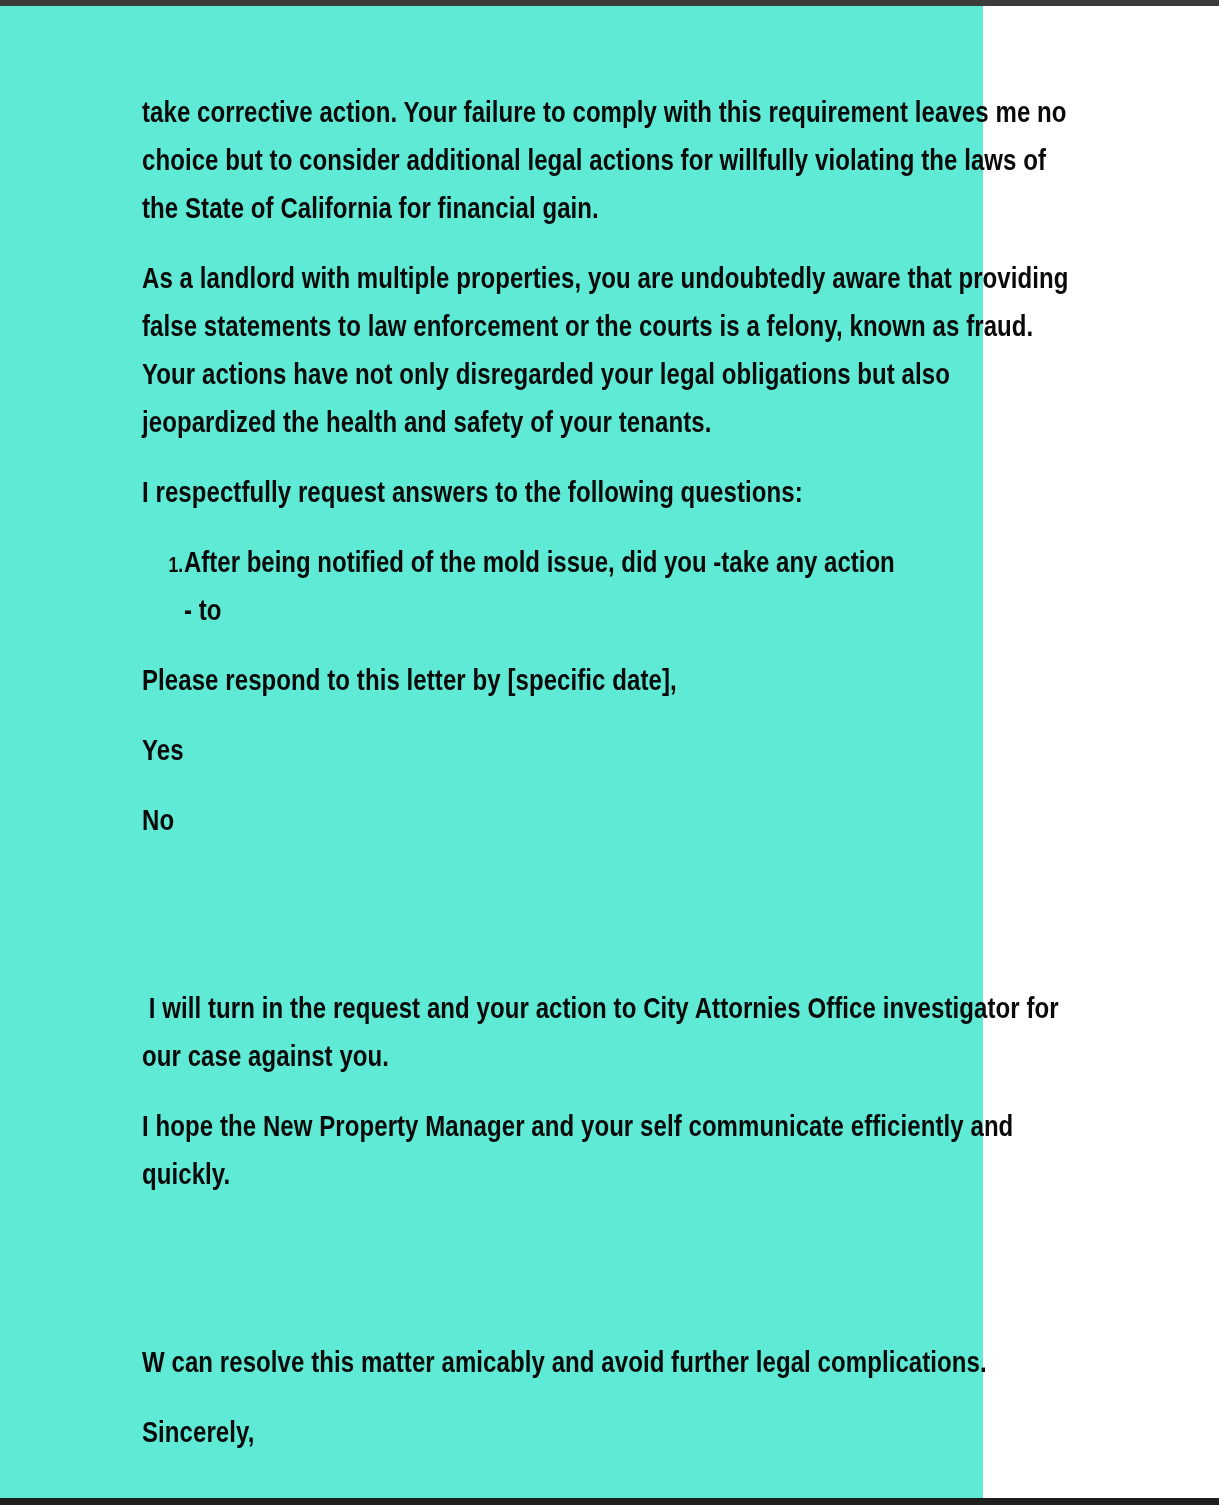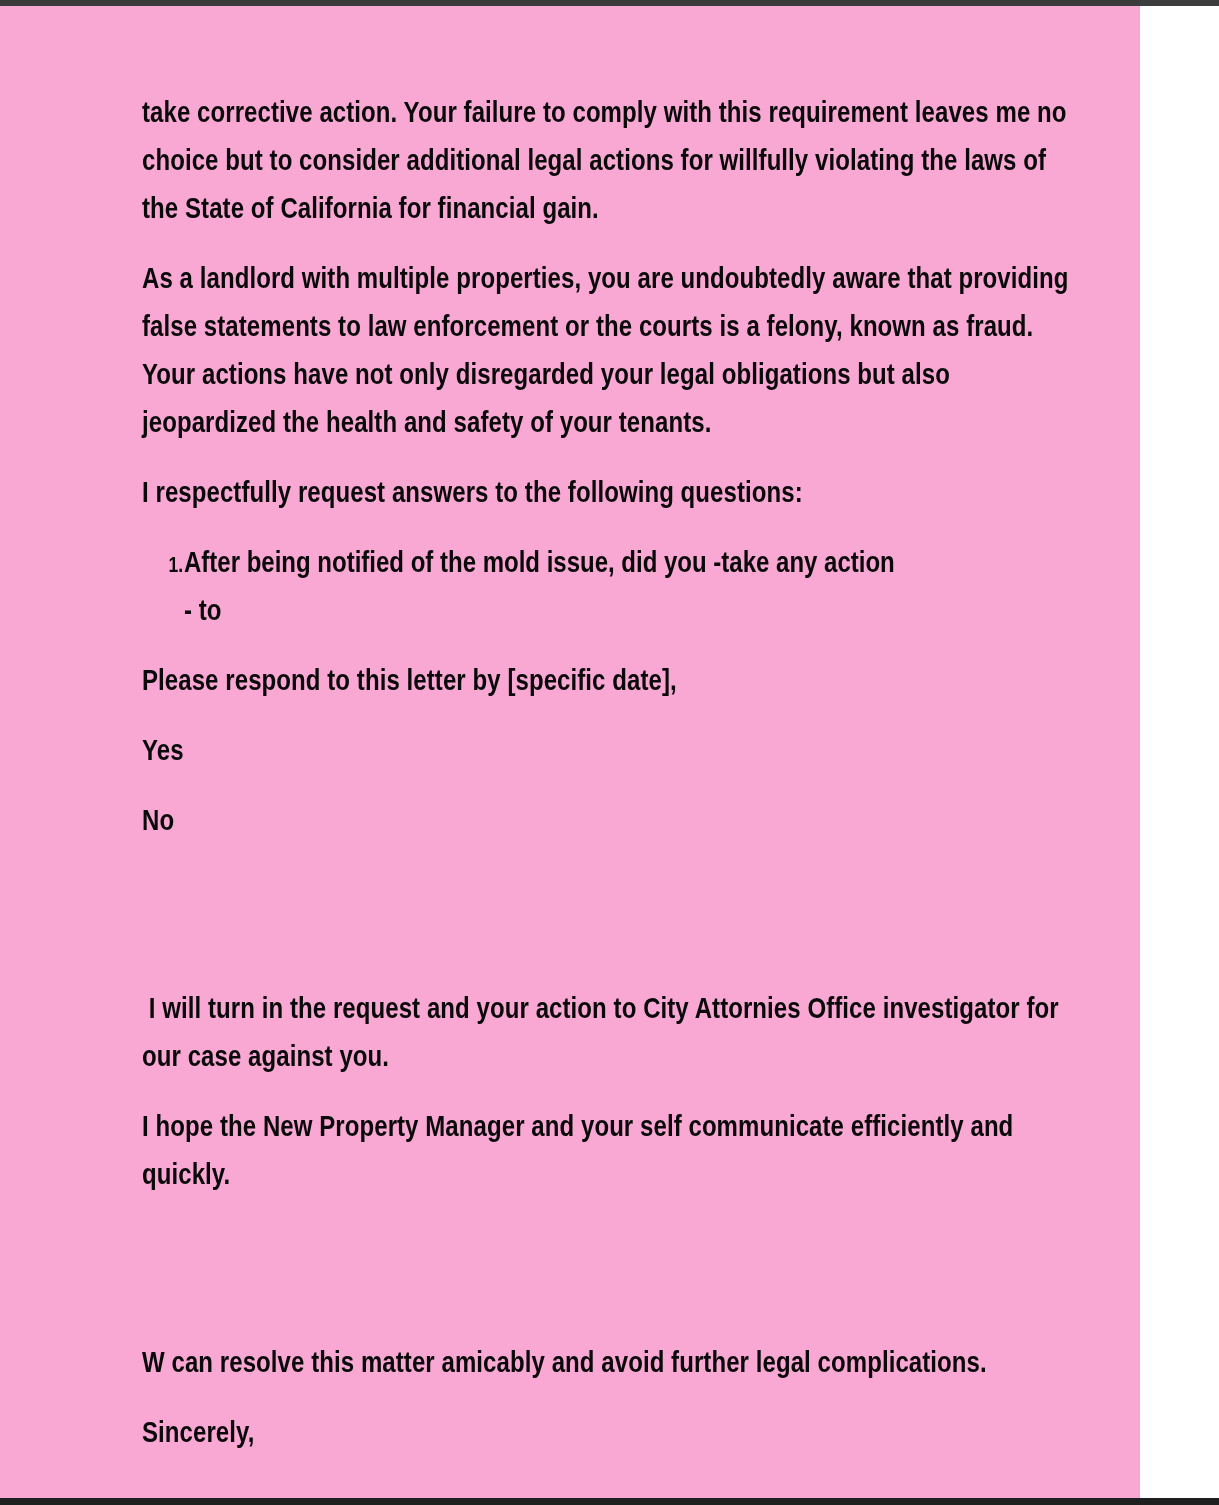--- a/index.html
+++ b/index.html
@@ -30,23 +30,23 @@
   .edge-bar.bottom {
     bottom: 0;
     height: 7px;
     background: #1f1f1f;
   }
 
   .page {
     position: absolute;
     top: 6px;
     left: 0;
-    width: 1140px;
+    width: 983px;
     height: 1492px;
-    background: #f9a8d4;
+    background: #5eead4;
     box-sizing: border-box;
   }
 
   .doc-body {
     position: absolute;
     left: 142px;
     top: 82px;
     width: 938px;
   }
 

